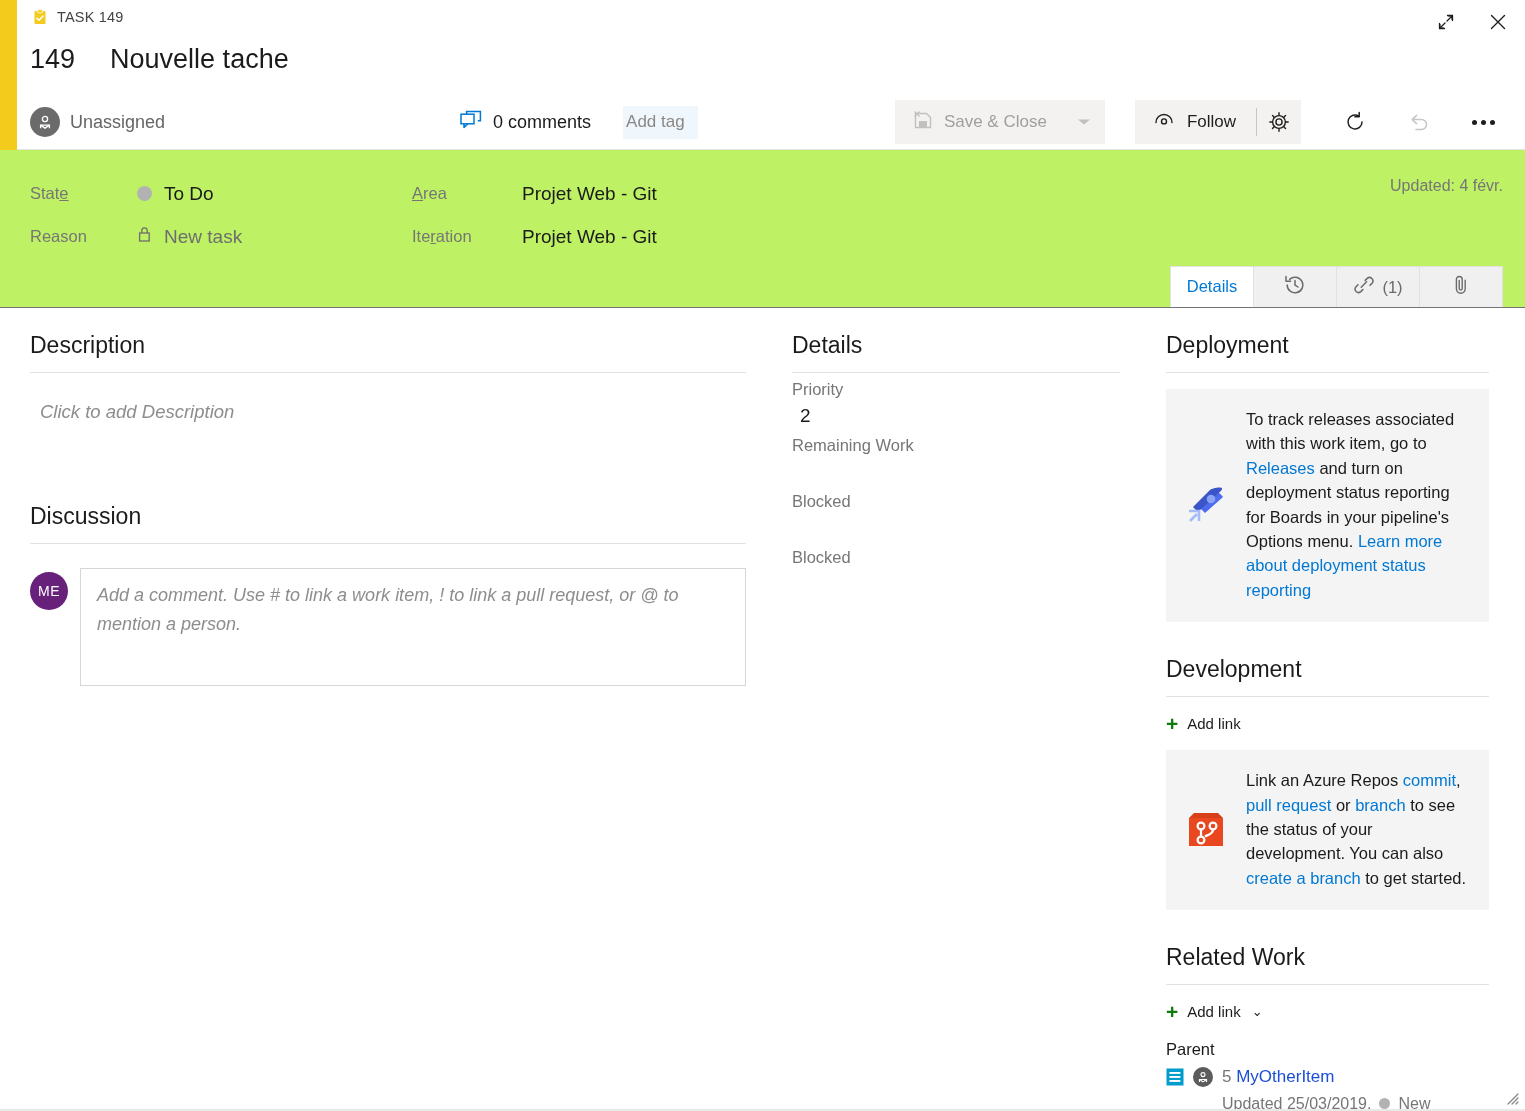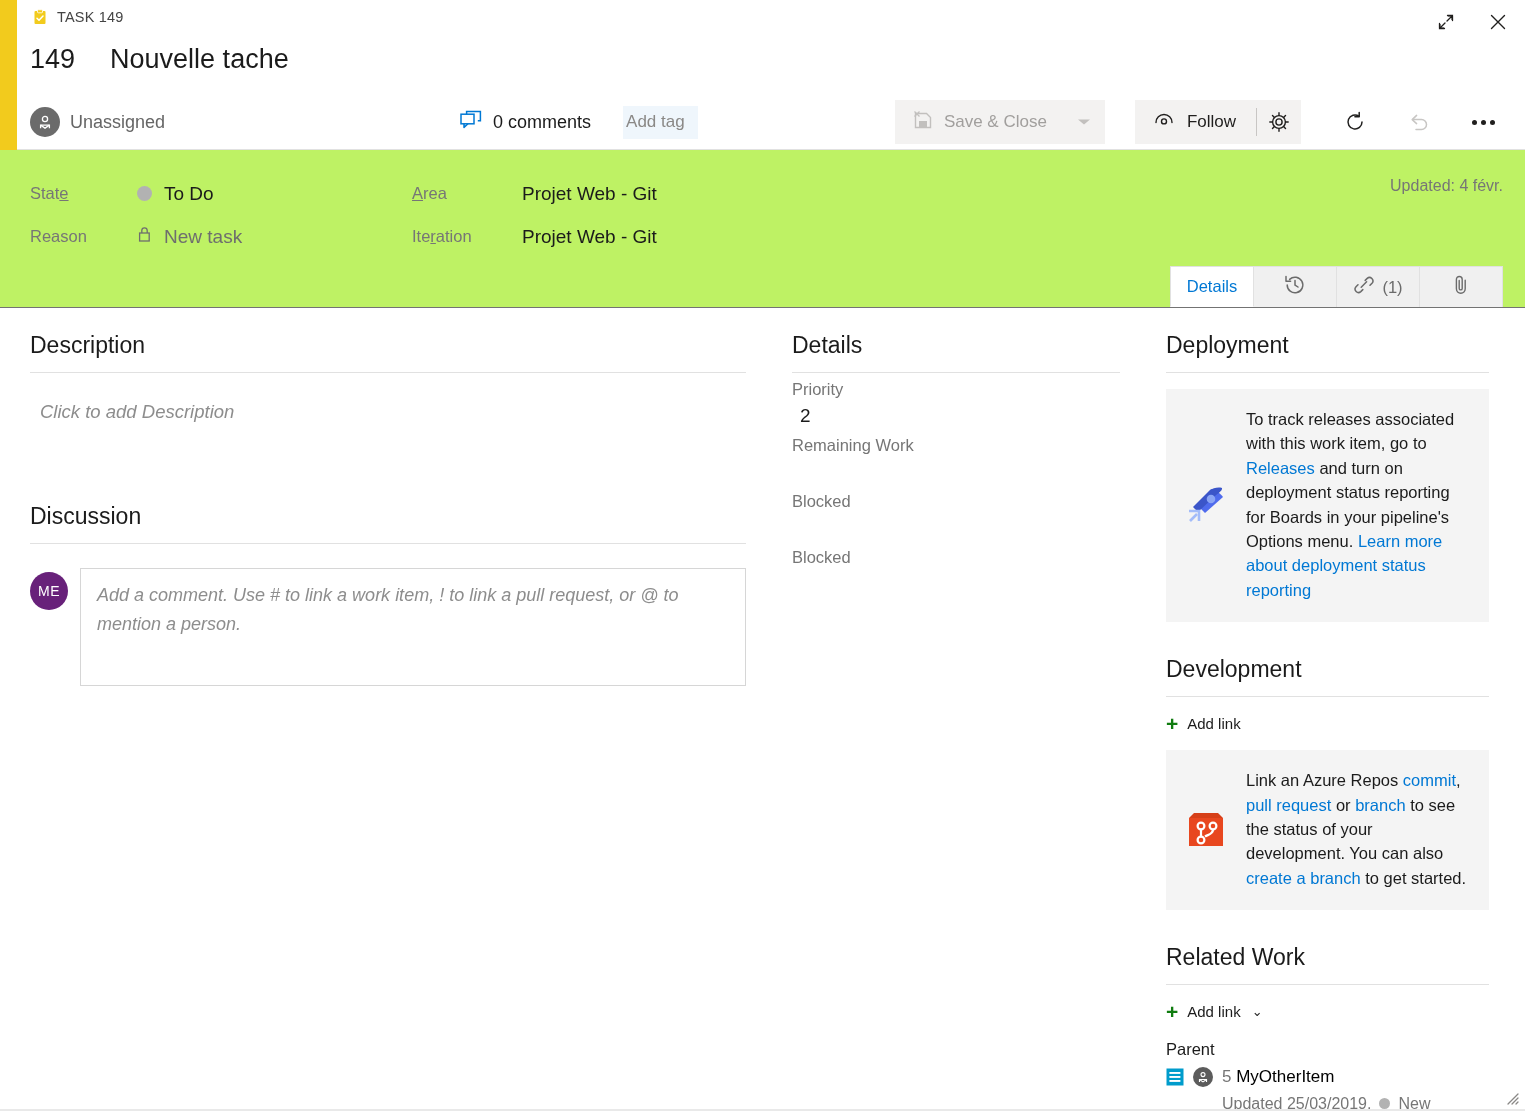--- a/index.html
+++ b/index.html
@@ -275,21 +275,21 @@
   .related-kind { font-size: 16.5px; color: #1b1b1b; margin-bottom: 6px; }
   .related-item { display: flex; gap: 9px; align-items: flex-start; }
   .rel-icon-sq { width: 18px; height: 18px; flex: 0 0 auto; margin-top: 3px;}
   .rel-avatar {
     width: 20px; height: 20px; border-radius: 50%;
     background: #5c5c5c; flex: 0 0 auto; margin-top: 2px;
     display: flex; align-items: center; justify-content: center;
   }
   .rel-body { font-size: 17px; line-height: 1.45; }
   .rel-id { color: #767676; }
-  .rel-title { color: #000000; cursor: pointer; }
+  .rel-title { color: #1d4ed8; cursor: pointer; }
   .rel-sub {
     font-size: 16px; color: #767676;
     display: flex; align-items: center; gap: 8px; margin-top: 2px;
   }
   .rel-dot {
     width: 11px; height: 11px; border-radius: 50%;
     background: #b2b2b2; display: inline-block;
   }
 
   .resize-grip {

